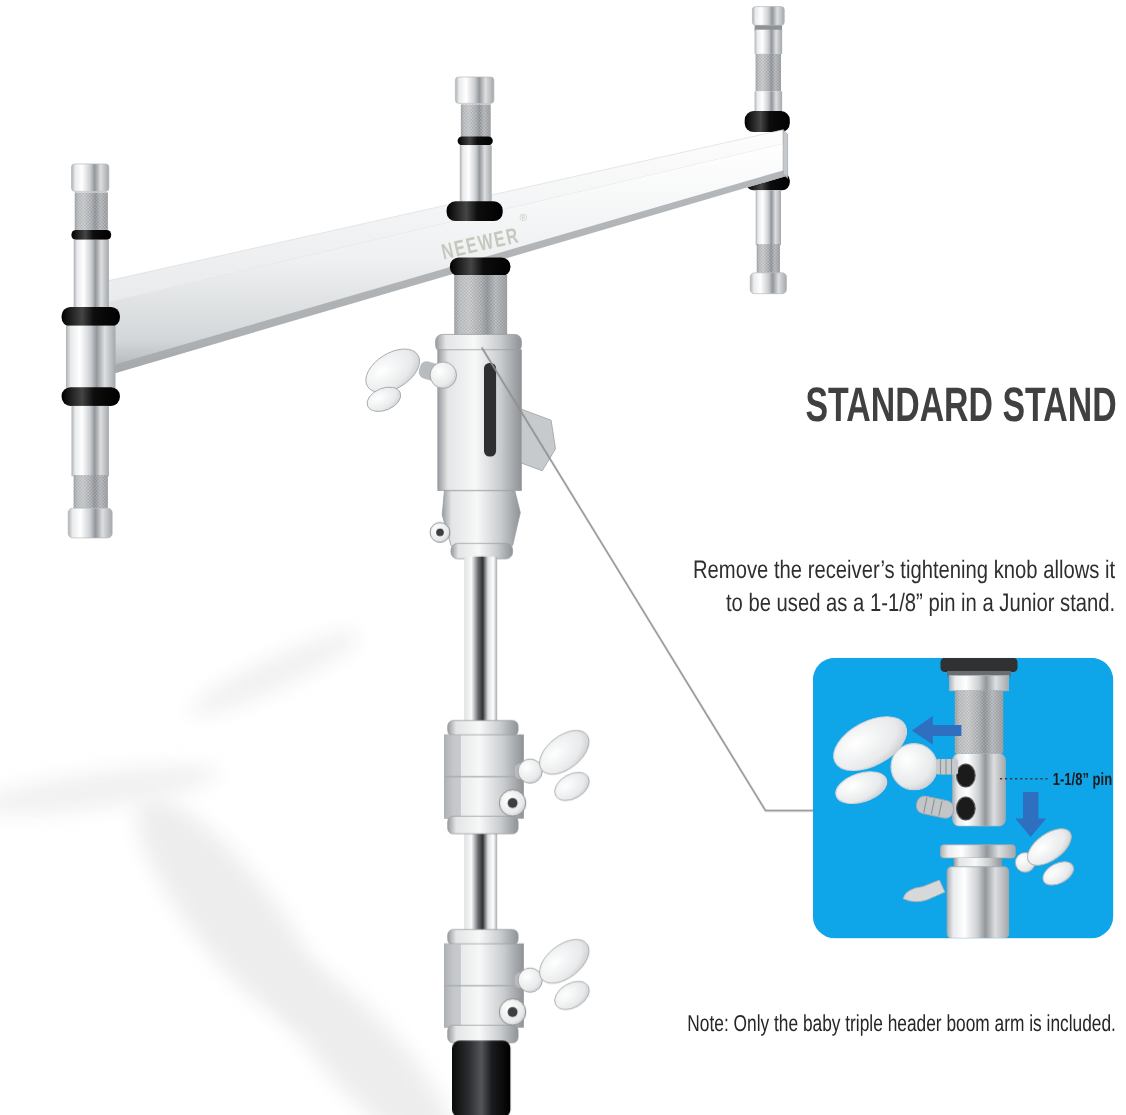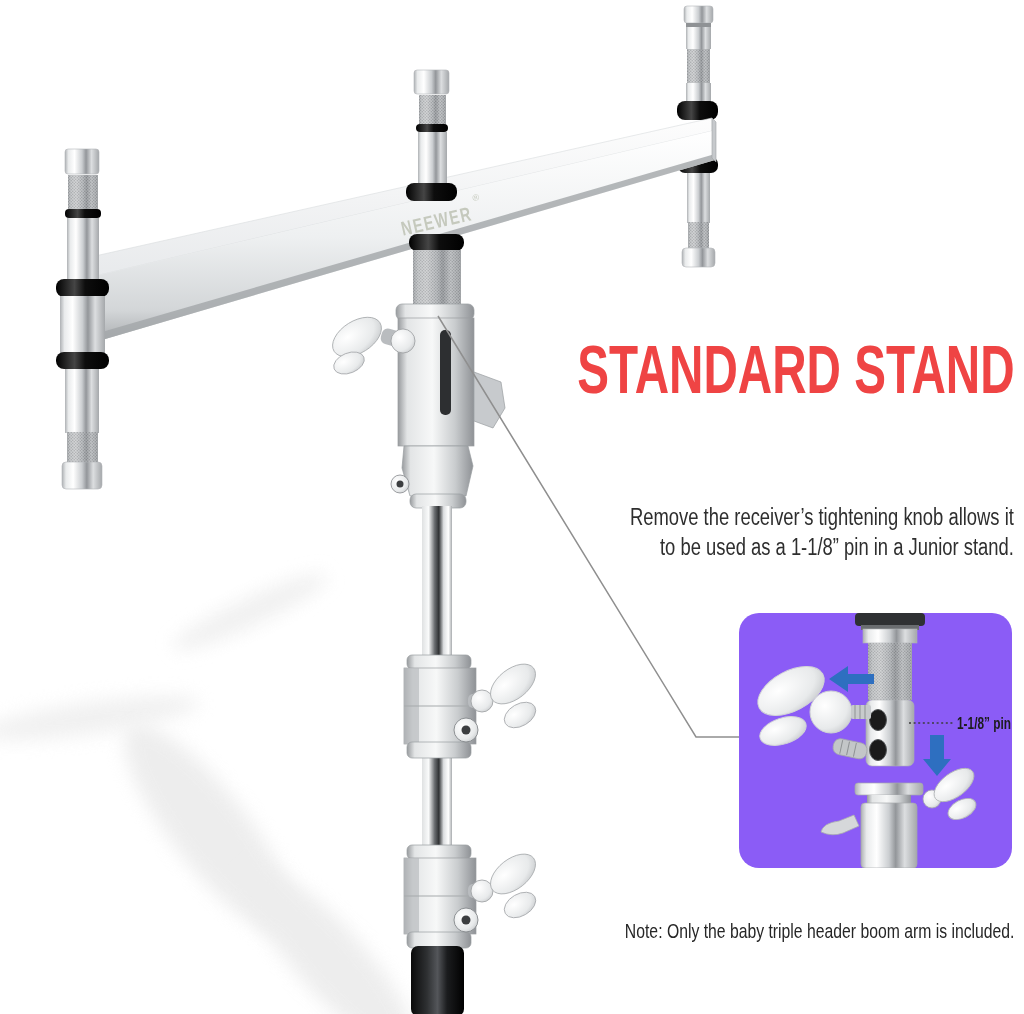--- a/index.html
+++ b/index.html
@@ -3,37 +3,37 @@
 <meta charset="utf-8">
 <style>
   html,body{margin:0;padding:0;background:#ffffff;}
   .stage{
     position:relative;width:1024px;height:1014px;background:#ffffff;overflow:hidden;
     font-family:"Liberation Sans",sans-serif;
   }
   .stage svg{position:absolute;left:0;top:0;}
   .headline{
     position:absolute;top:336px;right:9px;text-align:right;
-    font-weight:700;color:#ef4444;font-size:68px;line-height:66px;letter-spacing:0;
+    font-weight:700;color:#404040;font-size:44px;line-height:66px;letter-spacing:0;
     white-space:nowrap;
   }
   .headline .hline{display:inline-block;transform:scaleX(0.70);transform-origin:100% 50%;}
   .description{
     position:absolute;top:502px;right:10px;text-align:right;
     font-size:23px;line-height:30px;color:#2e2e2e;font-weight:400;white-space:nowrap;
     transform:scaleX(0.80);transform-origin:100% 0;
   }
   .note{
     position:absolute;top:919px;right:10px;text-align:right;
     font-size:21px;color:#262626;font-weight:400;white-space:nowrap;
     transform:scaleX(0.75);transform-origin:100% 0;
   }
   .inset-card{
-    position:absolute;left:739px;top:613px;width:273px;height:255px;
-    background:#8b5cf6;border-radius:20px;overflow:hidden;
+    position:absolute;left:739px;top:598px;width:273px;height:255px;
+    background:#0ea5e9;border-radius:20px;overflow:hidden;
   }
   .inset-card svg{position:absolute;left:0;top:0;}
 </style>
 </head>
 <body>
 
 <div class="stage">
 
   <svg width="1024" height="1014" viewBox="0 0 1024 1014">
     <defs>

